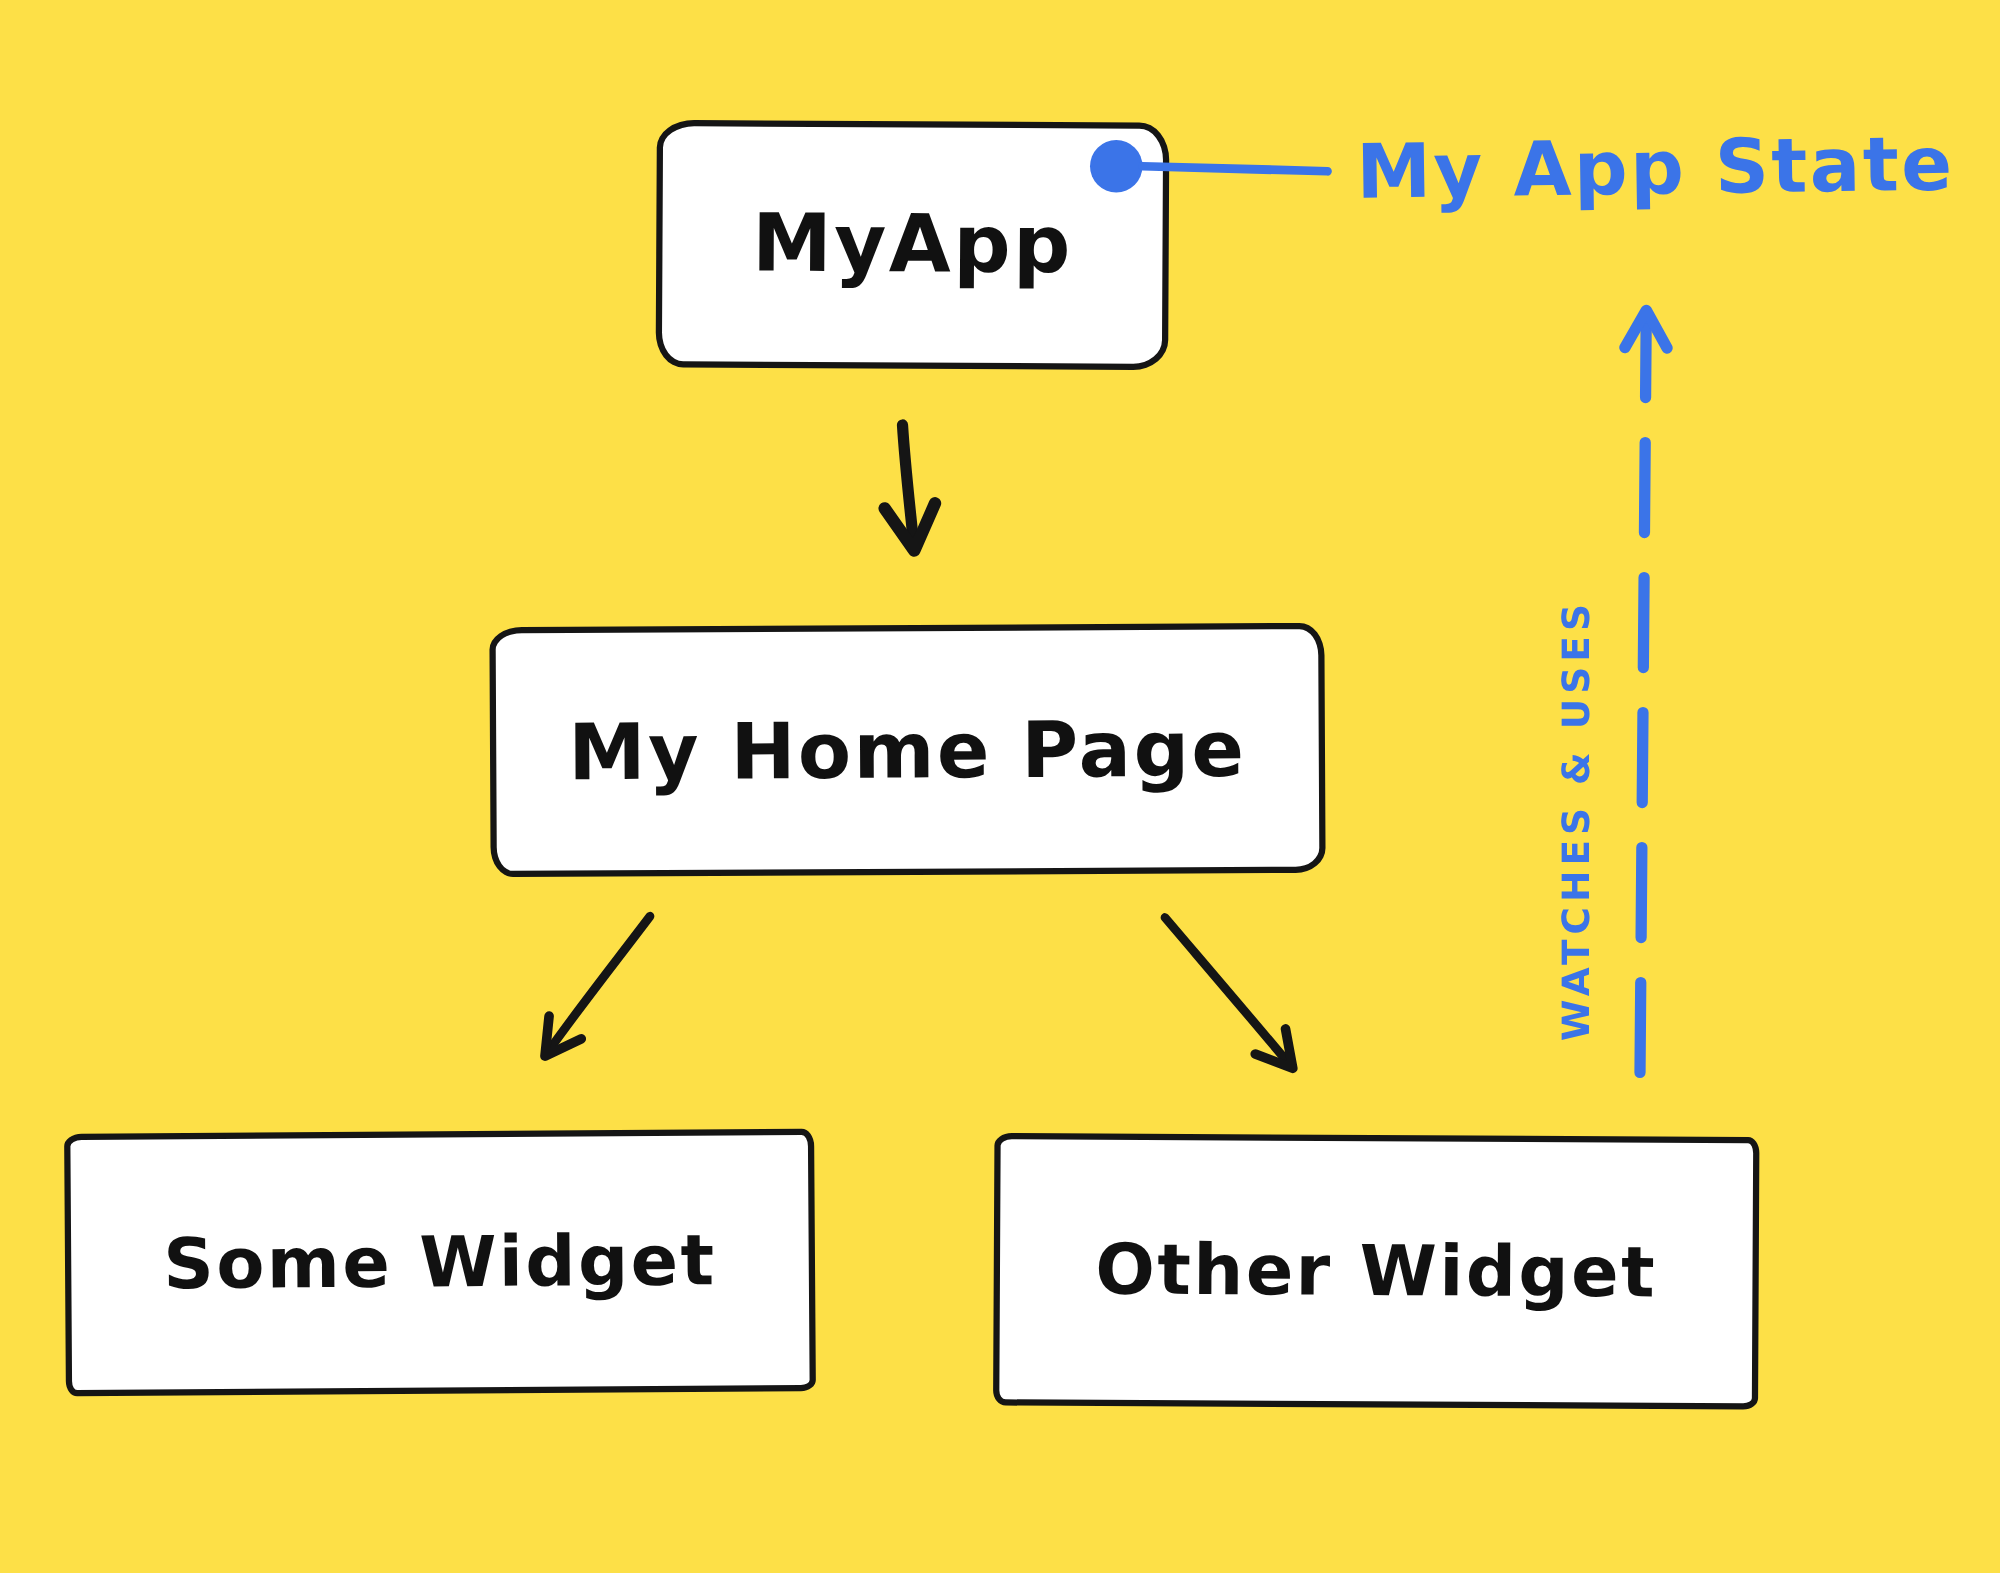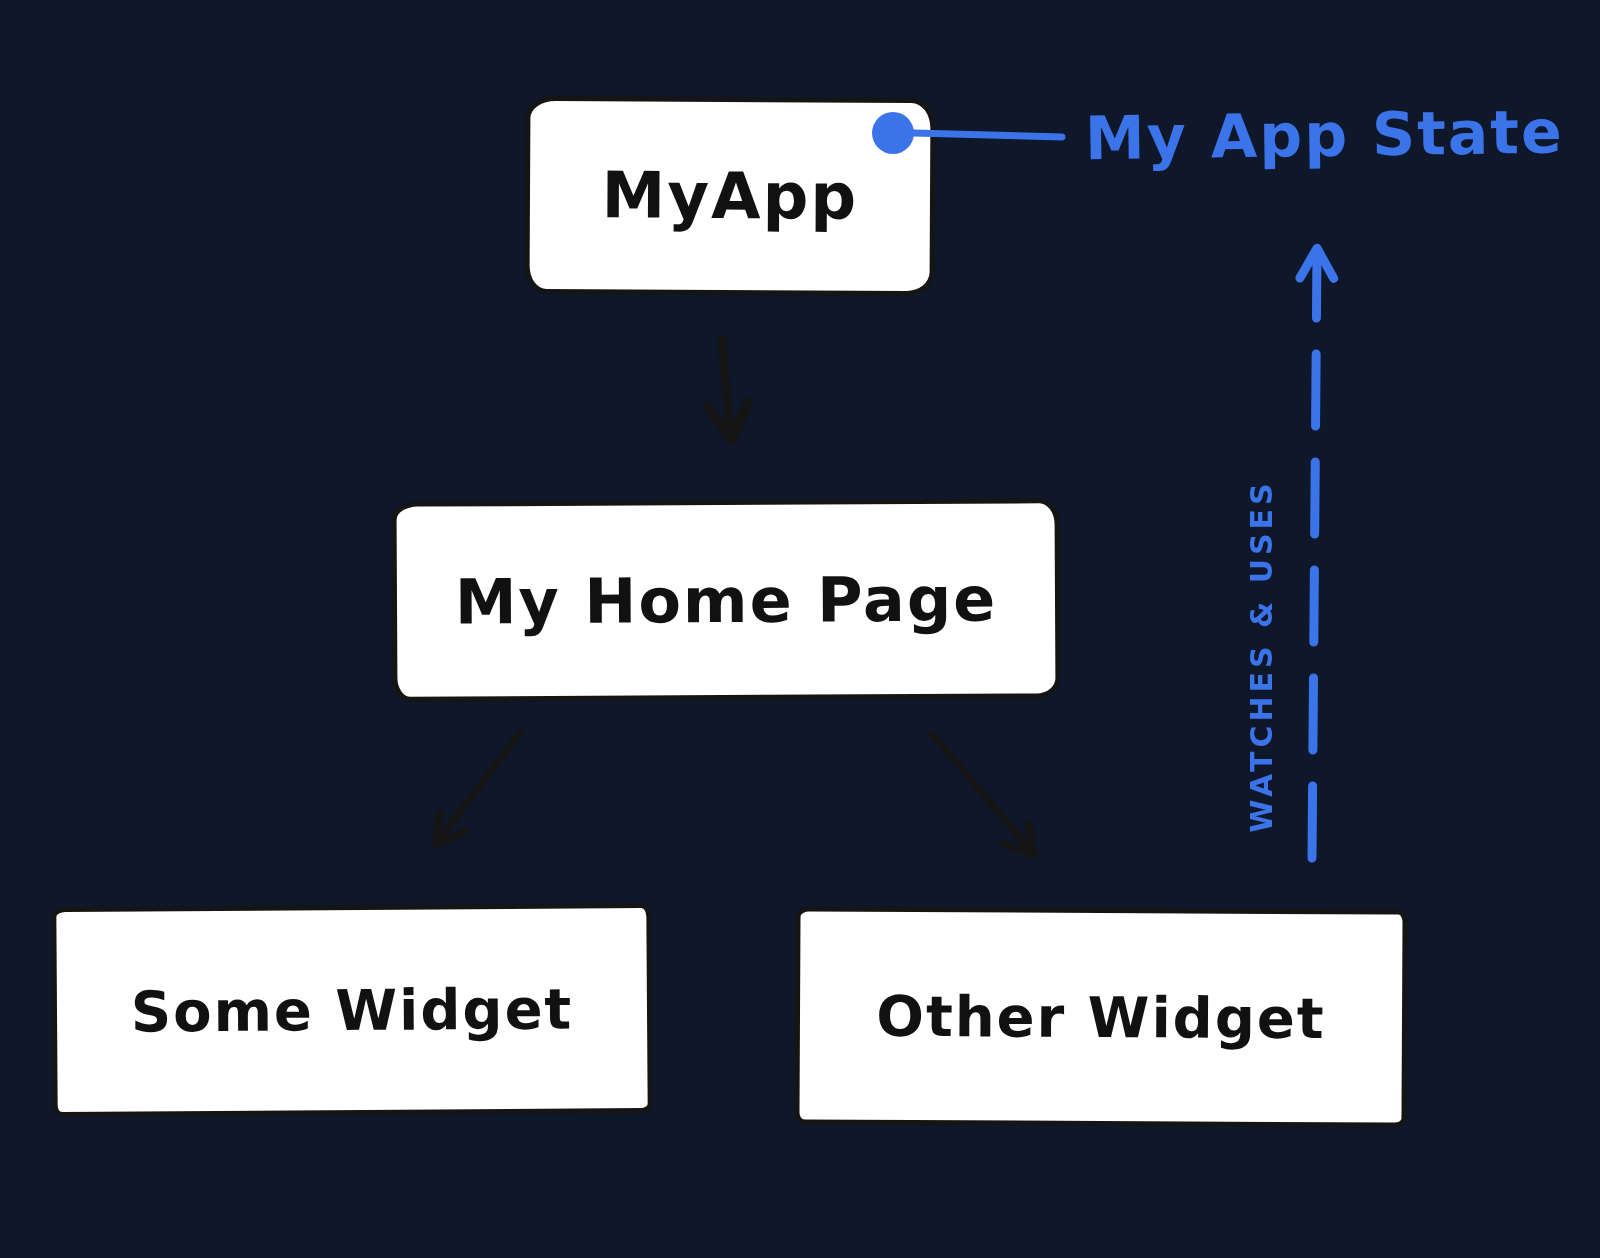--- a/index.html
+++ b/index.html
@@ -5,21 +5,21 @@
   html, body {
     margin: 0;
     padding: 0;
     background: #ffffff;
     font-family: "DejaVu Sans", "Liberation Sans", sans-serif;
   }
   .canvas {
     position: relative;
     width: 1600px;
     height: 1258px;
-    background: #0f172a;
+    background: #fde047;
     overflow: hidden;
   }
   .arrow-layer {
     position: absolute;
     left: 0; top: 0;
     width: 1600px;
     height: 1258px;
     z-index: 3;
     pointer-events: none;
   }

